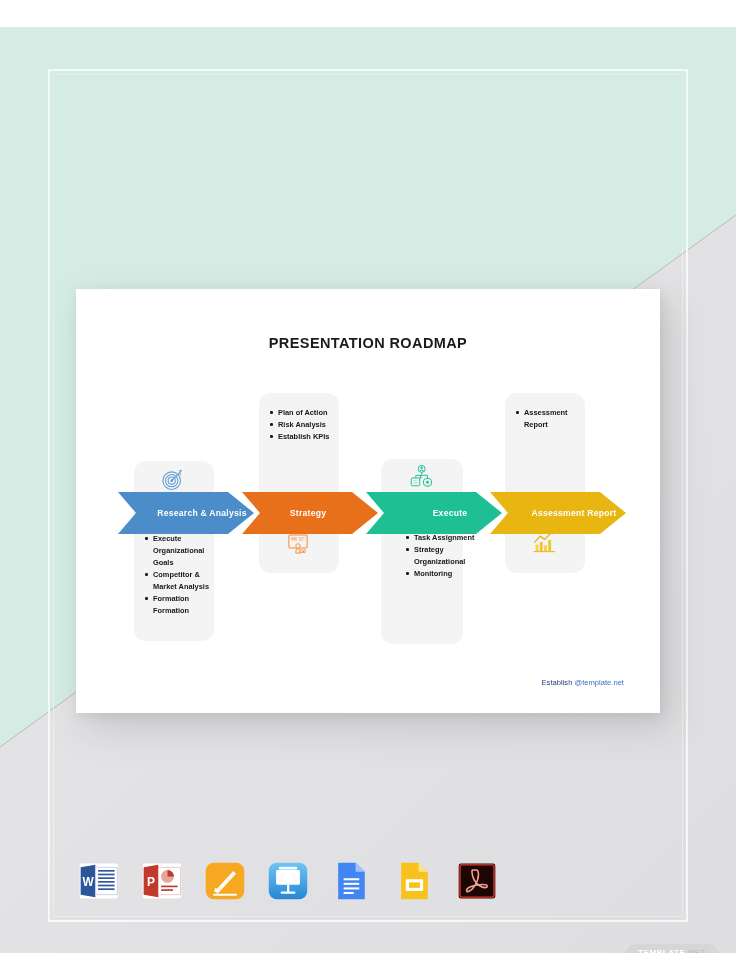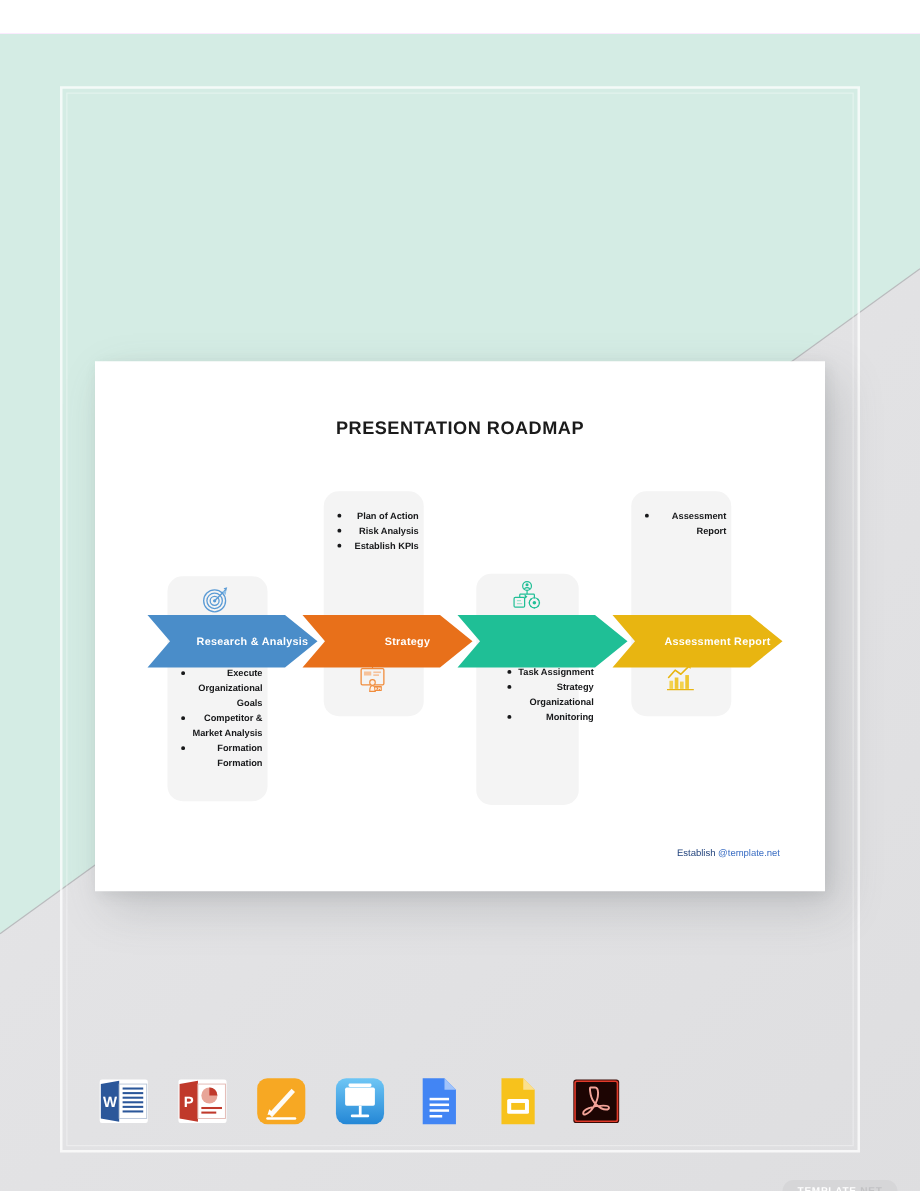--- a/index.html
+++ b/index.html
@@ -74,21 +74,20 @@
     background: #f4f4f4;
     border-radius: 12px;
   }
   .bullets {
     position: absolute;
     list-style: none;
     font-size: 7.4px;
     line-height: 1.62;
     color: #17181a;
     font-weight: bold;
-    text-align: right;
   }
   .bullets li {
     position: relative;
     padding-left: 9px;
     margin-bottom: 0px;
   }
   .bullets li::before {
     content: "";
     position: absolute;
     left: 1px; top: 4.4px;
@@ -264,27 +263,30 @@
       <svg style="position:absolute; left:42px; top:203px; width:136px; height:42px; overflow:visible;" viewBox="0 0 136 42" preserveAspectRatio="none">
         <path d="M0 0 L110 0 L136 21 L110 42 L0 42 L18 21 Z" fill="#4a8dc9"></path>
       </svg>
       <div class="chev" style="left:42px; width:136px;">
         <span class="lbl">Research &amp; Analysis</span>
       </div>
 
       <svg style="position:absolute; left:166px; top:203px; width:136px; height:42px; overflow:visible;" viewBox="0 0 136 42" preserveAspectRatio="none">
         <path d="M0 0 L110 0 L136 21 L110 42 L0 42 L18 21 Z" fill="#e8701a"></path>
       </svg>
-      <div class="chev" style="left:166px; width:136px;">
+      <div class="chev" style="left:148px; width:136px;">
         <span class="lbl">Strategy</span>
       </div>
 
       <svg style="position:absolute; left:290px; top:203px; width:136px; height:42px; overflow:visible;" viewBox="0 0 136 42" preserveAspectRatio="none">
         <path d="M0 0 L110 0 L136 21 L110 42 L0 42 L18 21 Z" fill="#1fbf96"></path>
       </svg>
+      <div class="chev" style="left:290px; width:136px;">
+        <span class="lbl">Execute</span>
+      </div>
 
       <svg style="position:absolute; left:414px; top:203px; width:136px; height:42px; overflow:visible;" viewBox="0 0 136 42" preserveAspectRatio="none">
         <path d="M0 0 L110 0 L136 21 L110 42 L0 42 L18 21 Z" fill="#e8b511"></path>
       </svg>
       <div class="chev" style="left:414px; width:136px;">
         <span class="lbl">Assessment Report</span>
       </div>
 
     </div>
 

